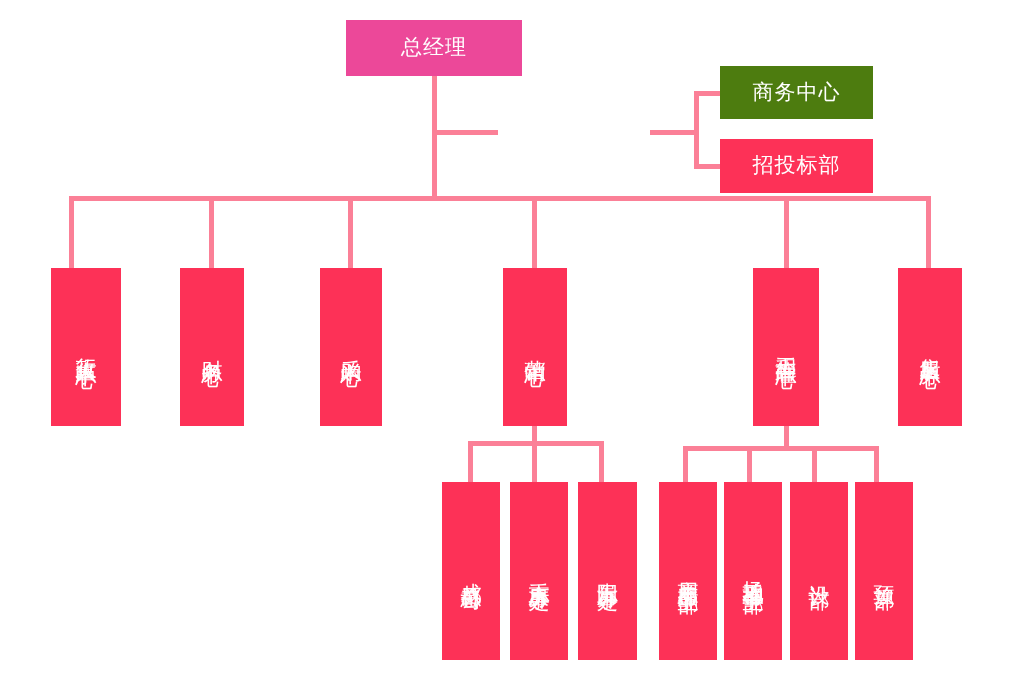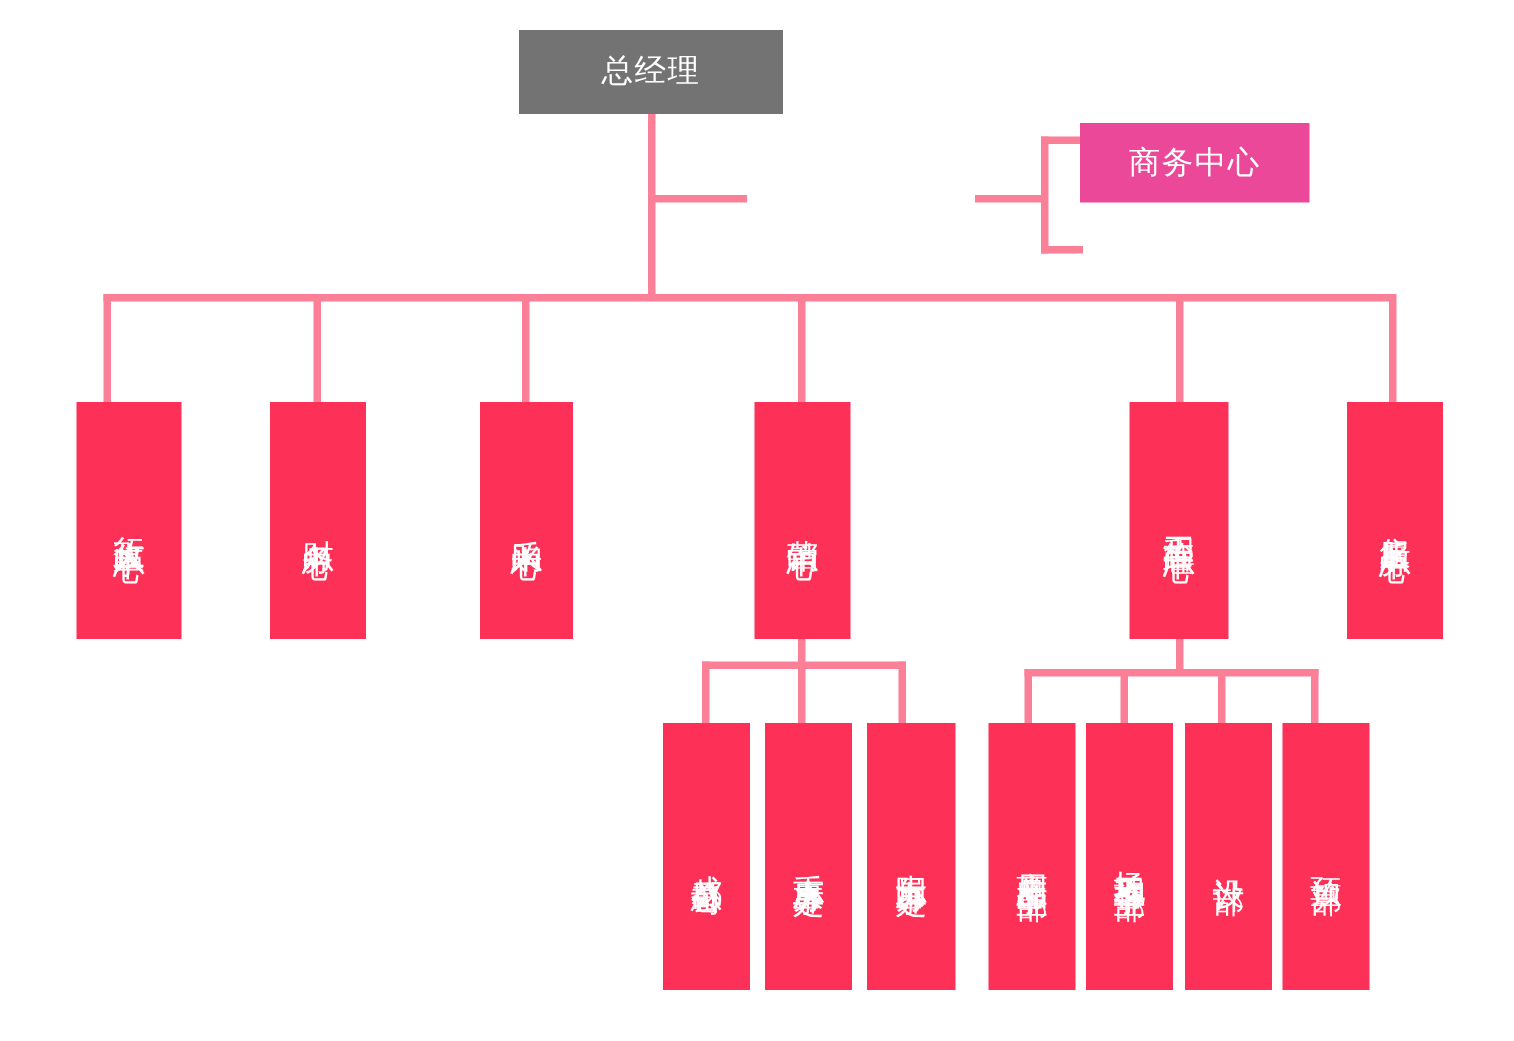--- a/index.html
+++ b/index.html
@@ -74,25 +74,26 @@
   <div class="conn" style="left: 468px; top: 441px; width: 5px; height: 41px; background: rgb(251, 128, 151);"></div>
   <div class="conn" style="left: 599px; top: 441px; width: 5px; height: 41px; background: rgb(251, 128, 151);"></div>
 
   <div class="conn" style="left: 784px; top: 425px; width: 5px; height: 24px; background: rgb(251, 128, 151);"></div>
   <div class="conn" style="left: 683px; top: 446px; width: 196px; height: 5px; background: rgb(251, 128, 151);"></div>
   <div class="conn" style="left: 683px; top: 446px; width: 5px; height: 36px; background: rgb(251, 128, 151);"></div>
   <div class="conn" style="left: 747px; top: 446px; width: 5px; height: 36px; background: rgb(251, 128, 151);"></div>
   <div class="conn" style="left: 812px; top: 446px; width: 5px; height: 36px; background: rgb(251, 128, 151);"></div>
   <div class="conn" style="left: 874px; top: 446px; width: 5px; height: 36px; background: rgb(251, 128, 151);"></div>
 
-  <div class="node horizontal" style="left: 346px; top: 20px; width: 176px; height: 56px; background: #737373; color: rgb(255, 255, 255);">总经理</div>
+  <div class="node horizontal" style="left: 346px; top: 20px; width: 176px; height: 56px; background: #ec4899; color: rgb(255, 255, 255);">总经理</div>
 
 
-  <div class="node horizontal" style="left: 720px; top: 82px; width: 153px; height: 53px; background: #ec4899; color: rgb(255, 255, 255);">商务中心</div>
+  <div class="node horizontal" style="left: 720px; top: 66px; width: 153px; height: 53px; background: #4d7c0f; color: rgb(255, 255, 255);">商务中心</div>
 
+  <div class="node horizontal" style="left: 720px; top: 139px; width: 153px; height: 54px; background: rgb(253, 49, 87); color: rgb(255, 255, 255);">招投标部</div>
 
   <div class="node vertical" style="left: 51px; top: 268px; width: 70px; height: 158px; background: rgb(253, 49, 87); color: rgb(255, 255, 255);">行政人事中心</div>
 
   <div class="node vertical" style="left: 180px; top: 268px; width: 64px; height: 158px; background: rgb(253, 49, 87); color: rgb(255, 255, 255);">财务中心</div>
 
   <div class="node vertical" style="left: 320px; top: 268px; width: 62px; height: 158px; background: rgb(253, 49, 87); color: rgb(255, 255, 255);">采购中心</div>
 
   <div class="node vertical" style="left: 503px; top: 268px; width: 64px; height: 158px; background: rgb(253, 49, 87); color: rgb(255, 255, 255);">营销中心</div>
 
   <div class="node vertical" style="left: 753px; top: 268px; width: 66px; height: 158px; background: rgb(253, 49, 87); color: rgb(255, 255, 255);">工程管理中心</div>

